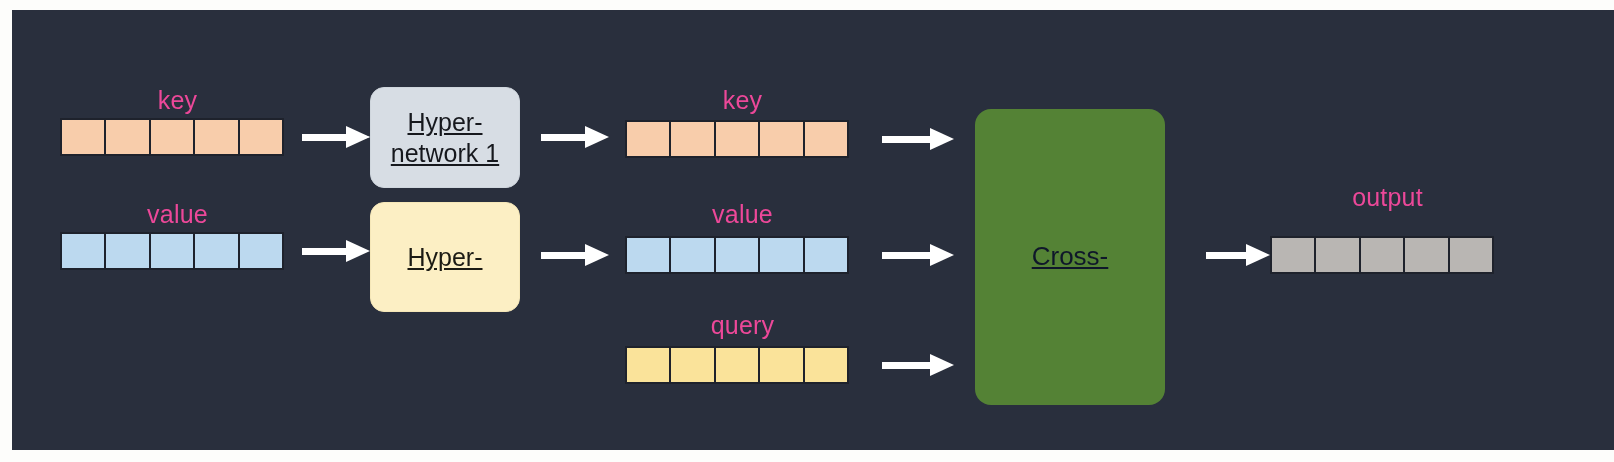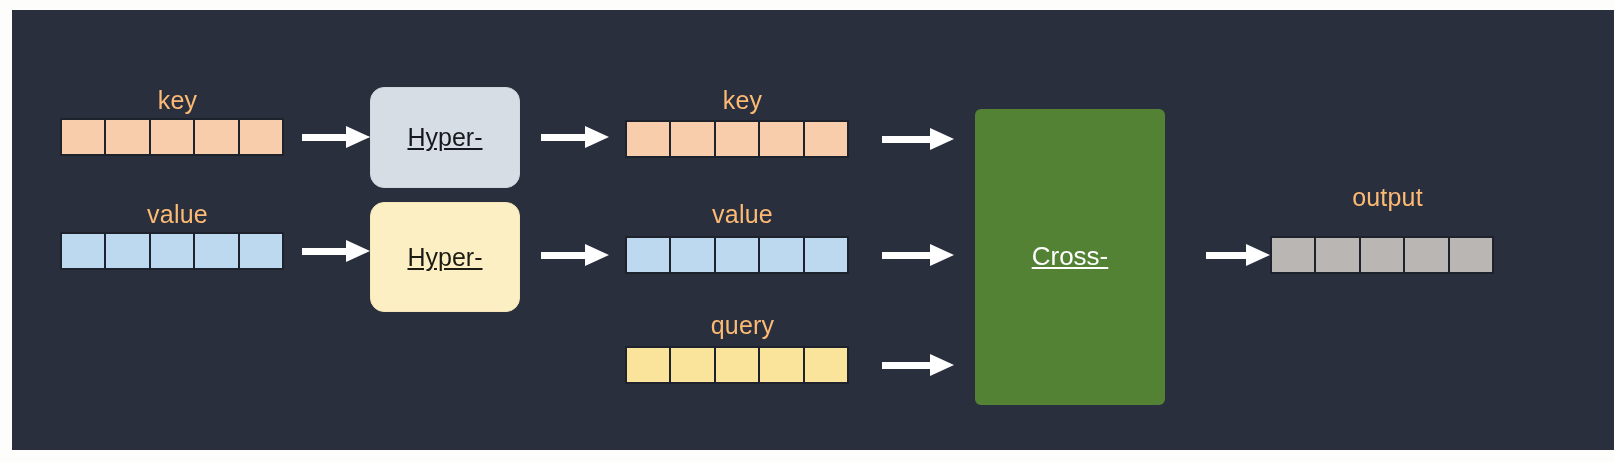--- a/index.html
+++ b/index.html
@@ -20,21 +20,21 @@
     left: 12px;
     top: 10px;
     width: 1602px;
     height: 440px;
     background: #292f3d;
   }
 
   
   .lbl {
     position: absolute;
-    color: #fdba74;
+    color: #ec4899;
     font-size: 25px;
     font-weight: 400;
     letter-spacing: 0.2px;
     white-space: nowrap;
     text-align: center;
     line-height: 1;
   }
 
   
   .vec {
@@ -74,22 +74,22 @@
     color: #16181d;
     border: 1px solid #cfd6dd;
   }
   .box.hyper2 {
     background: #fcefc4;
     color: #1c1b14;
     border: 1px solid #f5e7b8;
   }
   .box.attn {
     background: #548235;
-    color: #ffffff;
-    border-radius: 6px;
+    color: #0f172a;
+    border-radius: 16px;
     font-size: 26px;
     line-height: 1.3;
   }
 
   
   .arrow {
     position: absolute;
     height: 34px;
     display: block;
   }
@@ -137,20 +137,21 @@
     <div class="arrow" style="left:288px; top:224px; width:72px;">
       <svg width="72" height="34" viewBox="0 0 72 34">
         <rect x="2" y="14" width="48" height="7" fill="#ffffff"></rect>
         <path d="M46 6 L70 17 L46 28 Z" fill="#ffffff"></path>
       </svg>
     </div>
 
     <div class="box hyper1" style="left:358px; top:77px; width:150px; height:101px;">
       <div>
         <span>Hyper-</span><br>
+        <span>network 1</span>
       </div>
     </div>
 
     <div class="box hyper2" style="left:358px; top:192px; width:150px; height:110px;">
       <div>
         <span>Hyper-</span><br>
       </div>
     </div>
 
     <div class="arrow" style="left:527px; top:110px; width:72px;">

